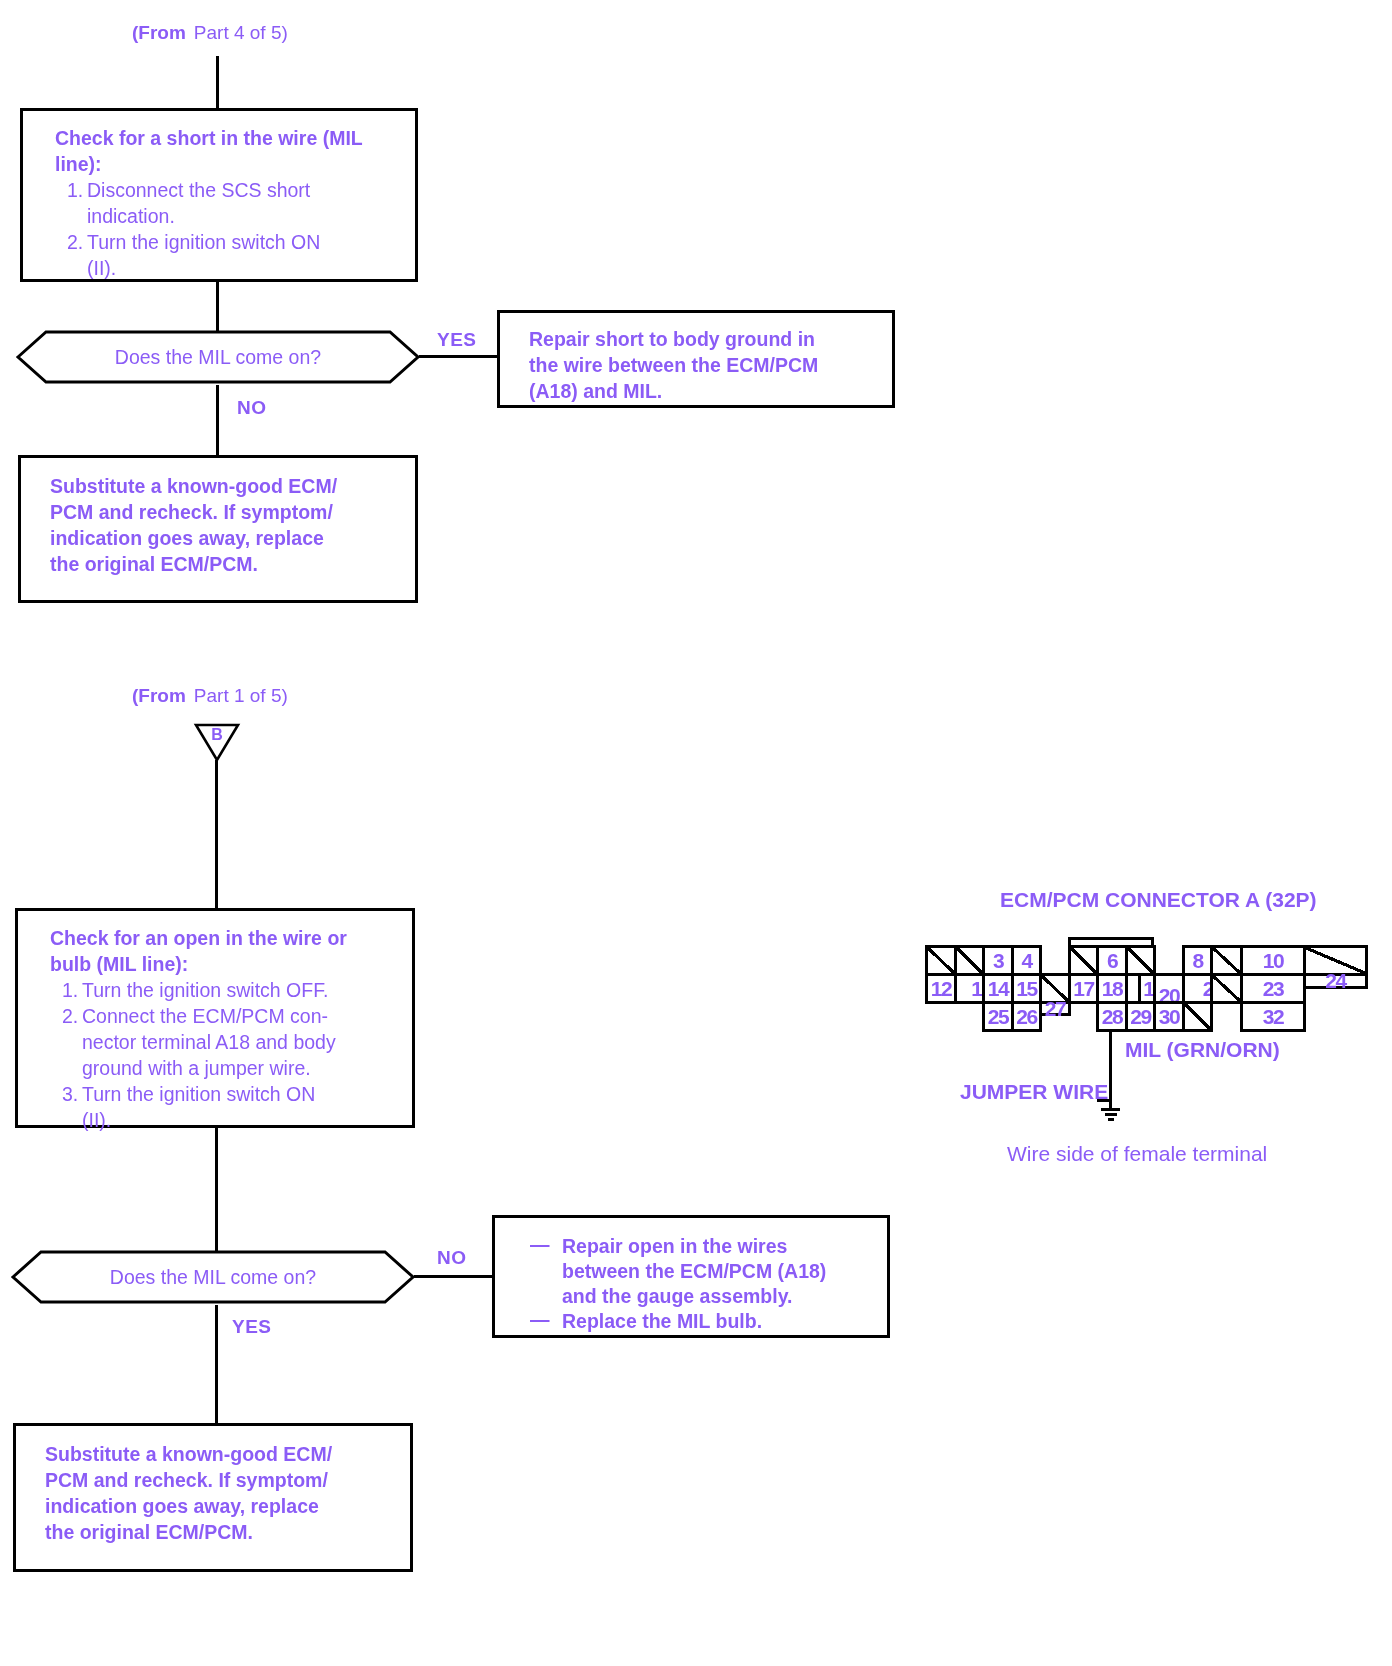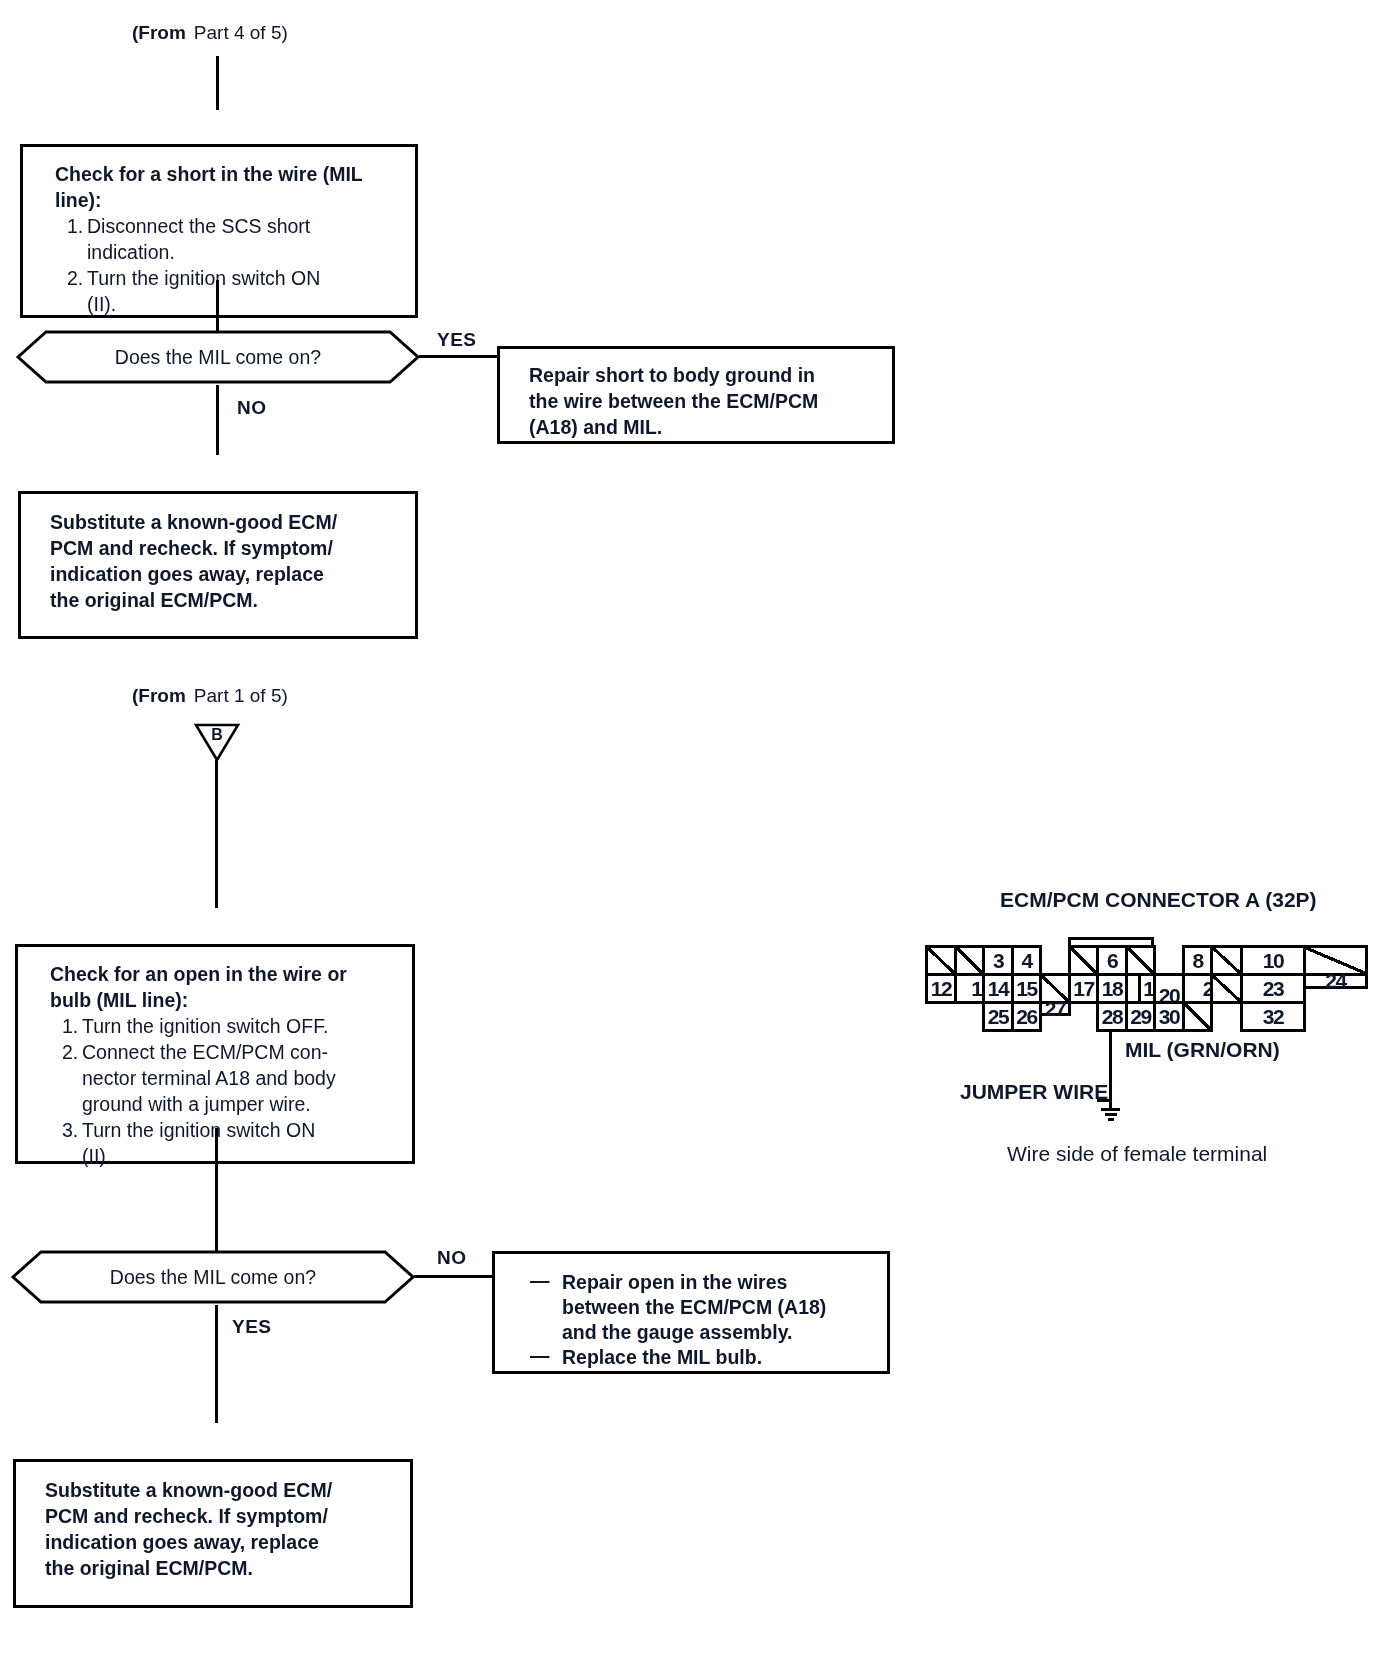--- a/index.html
+++ b/index.html
@@ -1,28 +1,28 @@
 <!DOCTYPE html>
 <html><head>
 <meta charset="utf-8">
 <style>
   html,body { margin:0; padding:0; background:#fff; }
   #page {
     position:relative; width:1392px; height:1666px; background:#ffffff;
-    font-family:"Liberation Sans", sans-serif; color:#0f172a;
+    font-family:"Liberation Sans", sans-serif; color:#8b5cf6;
     overflow:hidden;
   }
   .abs { position:absolute; }
   .vline, .hline { position:absolute; background:#000; }
   .vline { width:3px; }
   .hline { height:3px; }
 
   .fbox {
     position:absolute; border:3px solid #000; background:#fff;
-    font-size:19.5px; line-height:26px;margin-top:36px;
+    font-size:19.5px; line-height:26px;
   }
   .fbox .tline { white-space:nowrap; }
   .bold { font-weight:bold; }
 
   .flow-list { margin-top:0; }
   .nl-item { position:relative; padding-left:32px; }
   .nl-num  { position:absolute; left:12px; top:0; }
   .dl-item { position:relative; padding-left:32px; }
   .dl-dash { position:absolute; left:0; top:-2px; font-weight:bold; }
 

